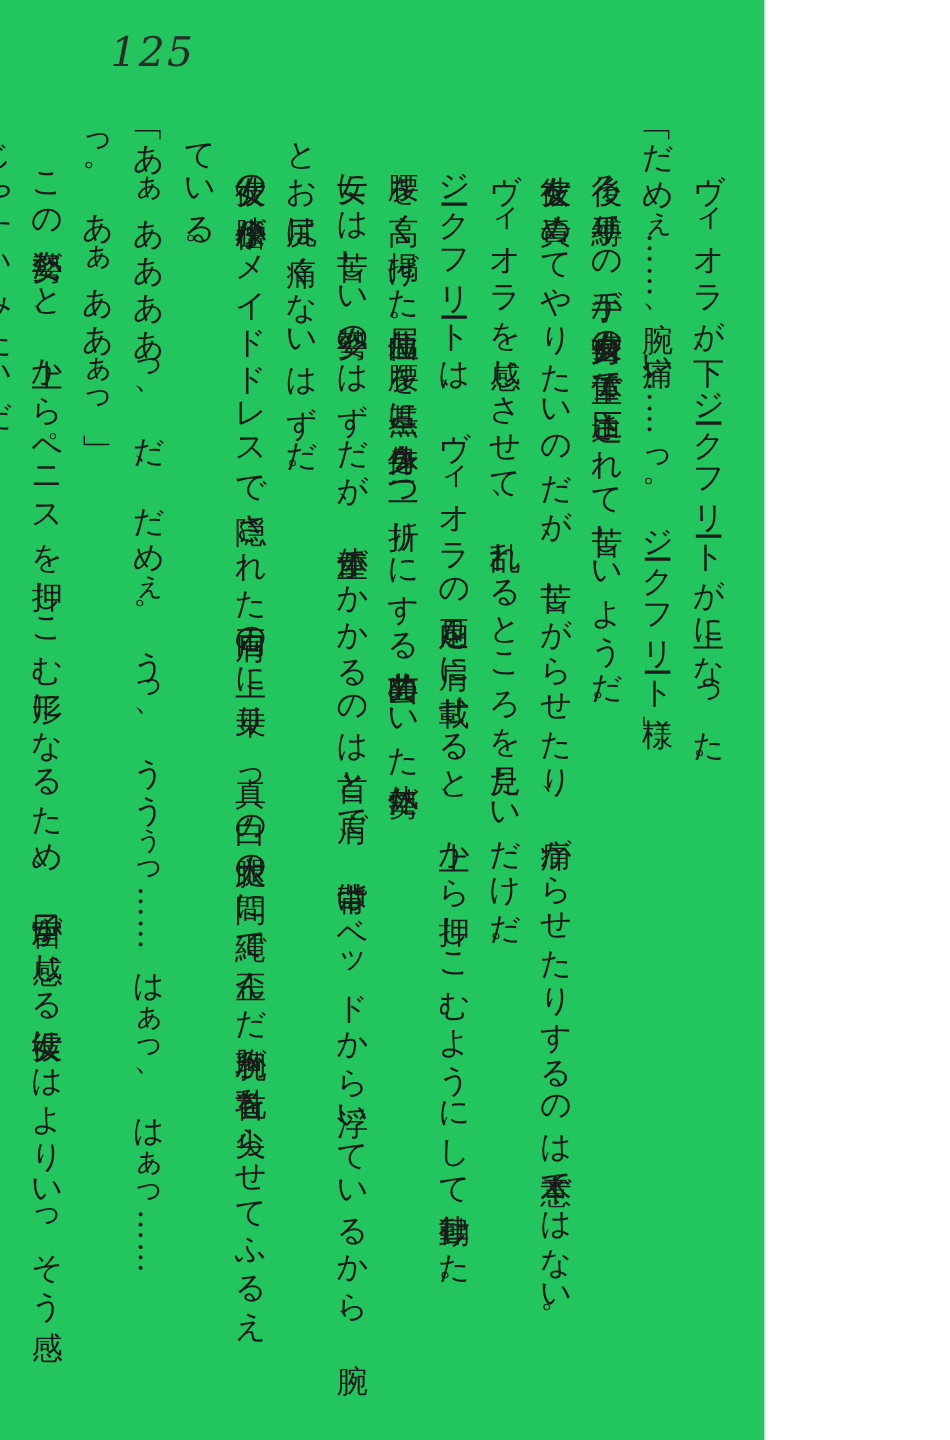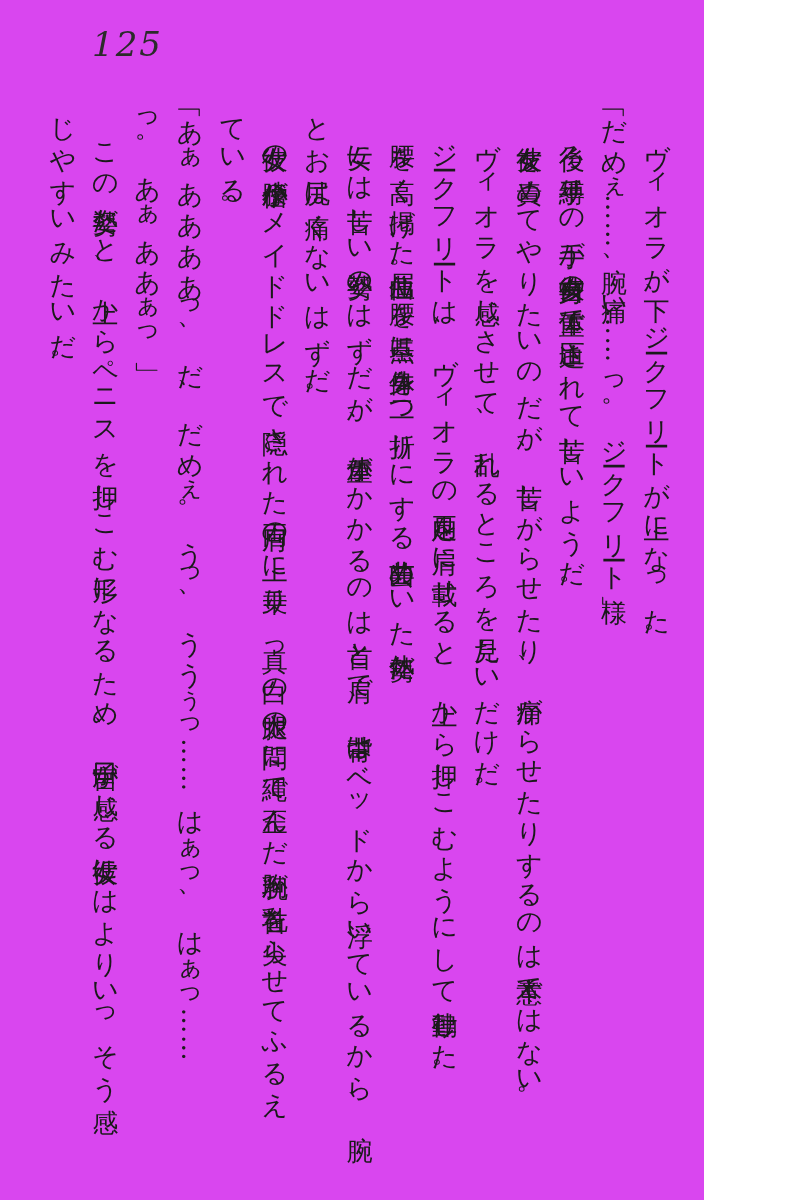--- a/index.html
+++ b/index.html
@@ -7,23 +7,23 @@
   html, body {
     width: 792px;
     height: 1200px;
     background: #ffffff;
     overflow: hidden;
     font-family: "DejaVu Serif", "Liberation Serif", serif;
   }
 
   .book-page {
     position: relative;
-    width: 704px;
+    width: 637px;
     height: 1200px;
-    background: #d946ef;
+    background: #22c55e;
   }
 
   .page-number {
     position: absolute;
     top: 24px;
     left: 92px;
     font-family: "DejaVu Serif", "Liberation Serif", serif;
     font-style: italic;
     font-size: 34px;
     letter-spacing: 2px;

